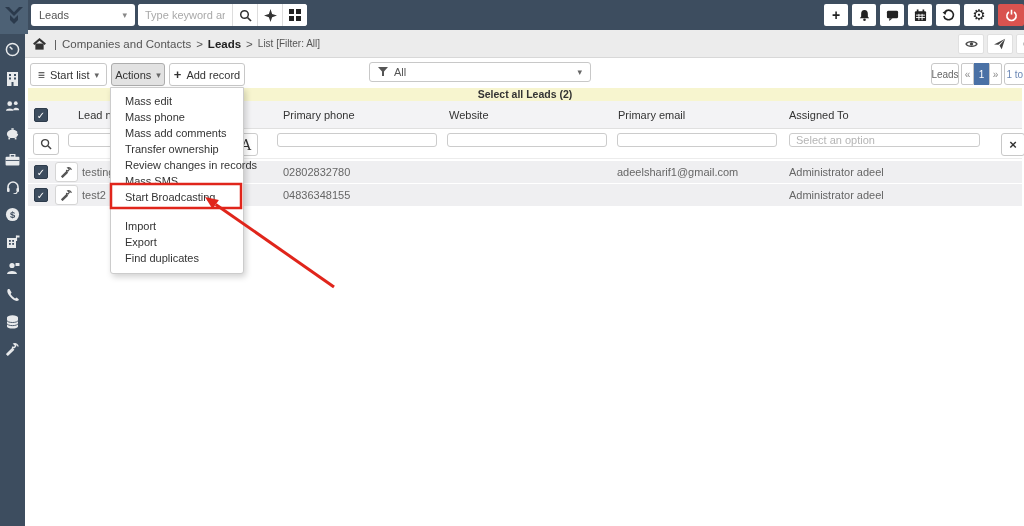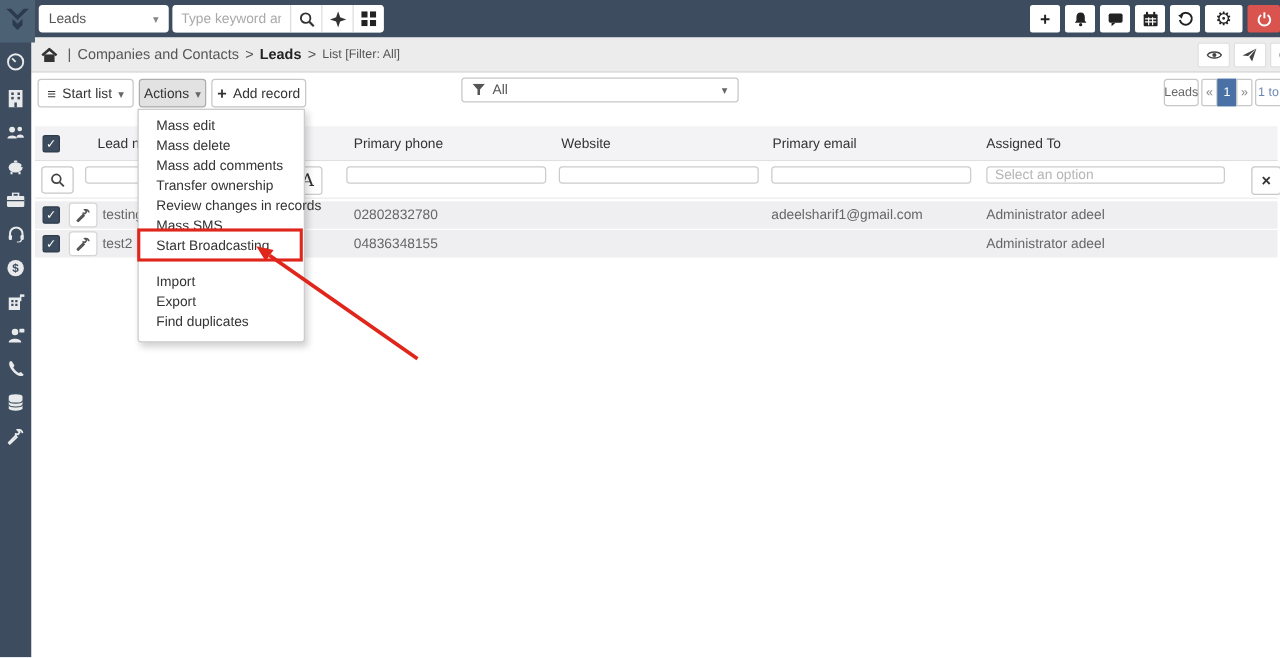--- a/index.html
+++ b/index.html
@@ -303,20 +303,21 @@
     <span>All</span>
     <span class="caret">▾</span>
   </div>
 
   <div class="btn pg-first">Leads</div>
   <div class="btn pg-prev">«</div>
   <div class="btn pg-page">1</div>
   <div class="btn pg-next">»</div>
   <div class="btn pg-range">1 to 2</div>
 
+  <div class="sel-banner">Select all Leads (2)</div>
 
   <div class="thead">
     <div class="cb" style="position:absolute;left:6px;top:7px"><span>✓</span></div>
     <span class="th" style="left:50px">Lead name</span>
     <span class="th" style="left:255px">Primary phone</span>
     <span class="th" style="left:421px">Website</span>
     <span class="th" style="left:590px">Primary email</span>
     <span class="th" style="left:761px">Assigned To</span>
   </div>
 
@@ -362,21 +363,21 @@
     </div>
     <span class="cell" style="left:54px">test2</span>
     <span class="cell" style="left:255px">04836348155</span>
     <span class="cell" style="left:421px"></span>
     <span class="cell" style="left:589px"></span>
     <span class="cell" style="left:761px">Administrator adeel</span>
   </div>
 
   <div class="menu">
     <div class="menu-item">Mass edit</div>
-    <div class="menu-item">Mass delete</div>
+    <div class="menu-item">Mass phone</div>
     <div class="menu-item">Mass add comments</div>
     <div class="menu-item">Transfer ownership</div>
     <div class="menu-item">Review changes in records</div>
     <div class="menu-item">Mass SMS</div>
     <div class="menu-item">Start Broadcasting</div>
     <div class="menu-gap"></div>
     <div class="menu-item">Import</div>
     <div class="menu-item">Export</div>
     <div class="menu-item">Find duplicates</div>
   </div>

